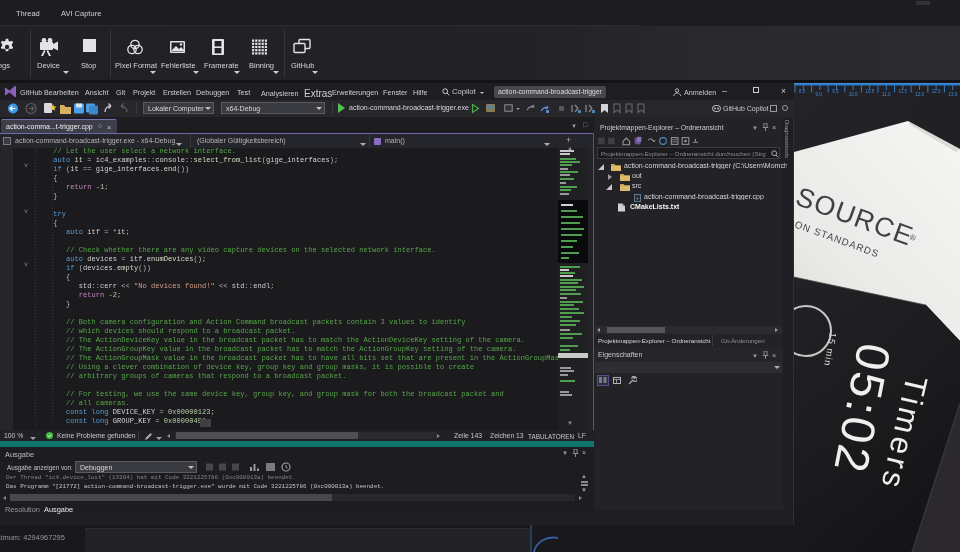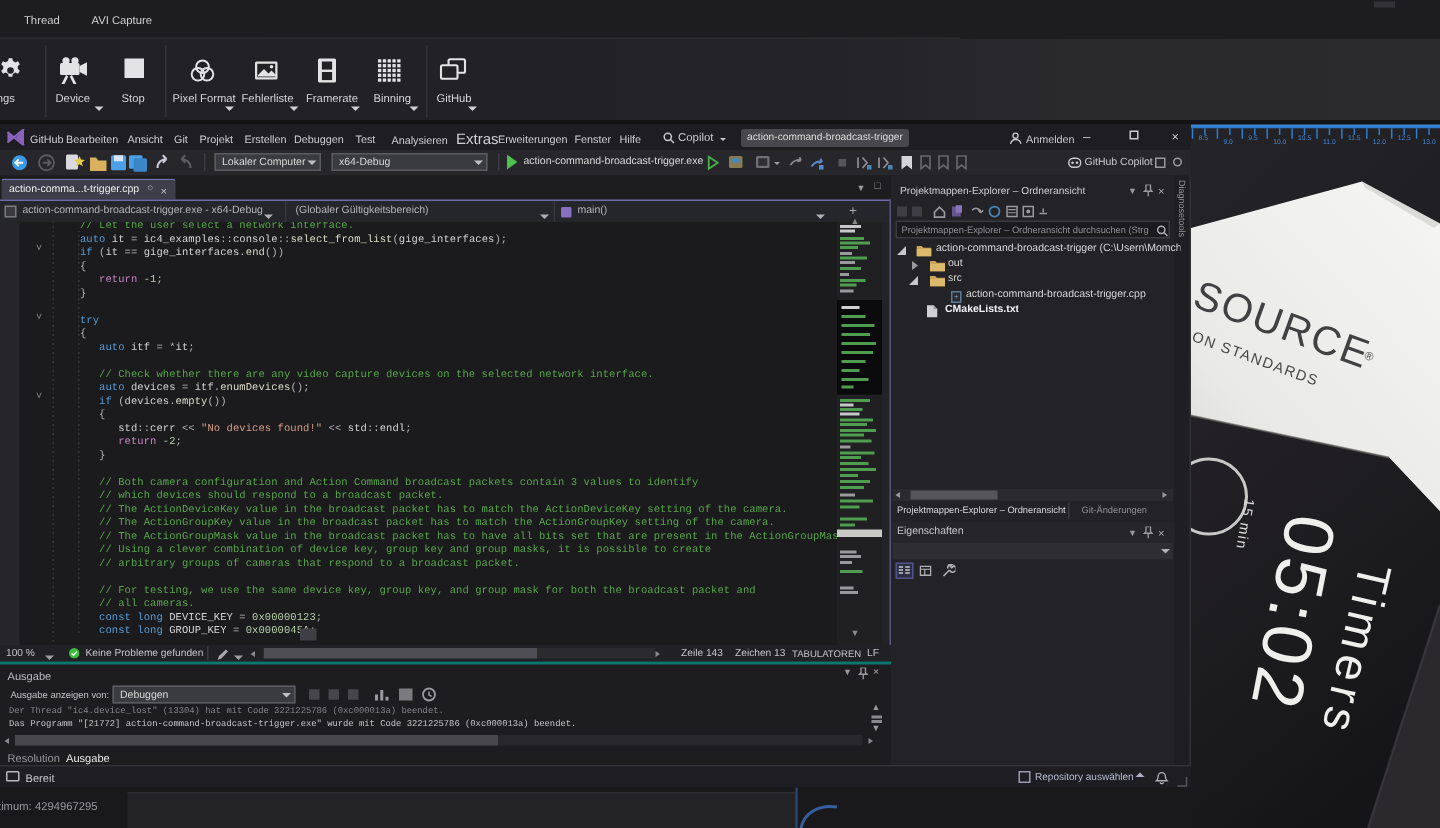--- a/index.html
+++ b/index.html
@@ -360,21 +360,21 @@
         <div style="position:absolute;left:156px;top:7px;width:0;height:0;border-left:3px solid transparent;border-right:3px solid transparent;border-top:3px solid #a0a0a4"></div>
         <div style="position:absolute;left:167px;top:4px;width:0;height:0;border-top:2.5px solid transparent;border-bottom:2.5px solid transparent;border-right:3.5px solid #8a8a8e"></div>
         <div style="position:absolute;left:175px;top:2px;width:262px;height:7px;background:#2b2b2f"></div>
         <div style="position:absolute;left:176px;top:2px;width:182px;height:7px;background:#4e4e54"></div>
         <div style="position:absolute;left:437px;top:4px;width:0;height:0;border-top:2.5px solid transparent;border-bottom:2.5px solid transparent;border-left:3.5px solid #8a8a8e"></div>
         <div style="position:absolute;left:454px;top:2px;font-size:6.8px;color:#c4c4c8">Zeile 143</div>
         <div style="position:absolute;left:490px;top:2px;font-size:6.8px;color:#c4c4c8">Zeichen 13</div>
         <div style="position:absolute;left:528px;top:2.5px;font-size:6.4px;color:#c4c4c8">TABULATOREN</div>
         <div style="position:absolute;left:578px;top:2px;font-size:6.8px;color:#c4c4c8">LF</div>
       </div>
-      <div style="position:absolute;left:0;top:358px;width:594px;height:69px;background:#1d1d20;border-top:2px solid #0f766e">
+      <div style="position:absolute;left:0;top:358px;width:594px;height:69px;background:#1d1d20;border-top:6px solid #0f766e">
         <div style="position:absolute;left:5px;top:3px;font-size:7.4px;color:#bbbbbf">Ausgabe</div>
         <div style="position:absolute;left:745px;top:3px"></div>
         <div style="position:absolute;left:562px;top:3px;font-size:6px;color:#9a9a9e">▼</div>
         <svg style="position:absolute;left:572px;top:2px" width="7" height="8" viewBox="0 0 7 8">
           <path d="M2 0h3v3.5l1 1H1l1-1z" fill="none" stroke="#9a9a9e" stroke-width="0.9"></path>
           <path d="M3.5 4.5V8" stroke="#9a9a9e" stroke-width="0.9"></path>
         </svg>
         <div style="position:absolute;left:582px;top:2px;font-size:7px;color:#b0b0b4">×</div>
         <div style="position:absolute;left:7px;top:16.5px;font-size:6.3px;color:#c4c4c8">Ausgabe anzeigen von:</div>
         <div style="position:absolute;left:75px;top:14px;width:122px;height:12px;background:#3a3a41;border:1px solid #5a5a61;font-size:7px;color:#d8d8da;line-height:11px;padding-left:4px">Debuggen</div>
@@ -483,34 +483,20 @@
         <svg style="position:absolute;left:19px;top:260px" width="8" height="7" viewBox="0 0 8 7">
           <rect x="0.5" y="0.5" width="7" height="6" fill="none" stroke="#b0b0b4" stroke-width="1"></rect>
           <path d="M0.5 2.5h7M3.5 2.5v4" stroke="#b0b0b4" stroke-width="0.8"></path>
         </svg>
         <svg style="position:absolute;left:34px;top:259px" width="9" height="9" viewBox="0 0 9 9">
           <path d="M1 8l4-4m0 0a2.2 2.2 0 102.8-2.8l-1.3 1.3-1-1L6.8 0.2A2.2 2.2 0 004 3" fill="none" stroke="#b0b0b4" stroke-width="1.1"></path>
         </svg>
       </div>
       <div style="position:absolute;left:593px;top:50px;width:1px;height:297px;background:#56567e"></div>
       <div style="position:absolute;left:784px;top:37px;font-size:6px;color:#96969a;writing-mode:vertical-rl">Diagnosetools</div>
-      <div style="position:absolute;left:0;top:427px;width:794px;height:15px;background:#1e1e22;border-top:1px solid #313136">
-        <div style="position:absolute;left:4px;top:3px;width:9px;height:7px;border:1px solid #b8b8bc;border-radius:1px"></div>
-        <div style="position:absolute;left:17px;top:3px;font-size:7.4px;color:#c8c8ca">Bereit</div>
-        <div style="position:absolute;left:679px;top:3px;width:8px;height:8px;border:1px solid #9a9ab8"></div>
-        <div style="position:absolute;left:690px;top:3.5px;font-size:6.7px;color:#b7b9d2">Repository auswählen</div>
-        <div style="position:absolute;left:757px;top:4px;width:0;height:0;border-left:3px solid transparent;border-right:3px solid transparent;border-bottom:3.5px solid #b0b0c4"></div>
-        <svg style="position:absolute;left:770px;top:3px" width="9" height="9" viewBox="0 0 9 9">
-          <path d="M1 6.5c1-0.8 1-2 1.1-3a2.4 2.4 0 014.8 0c0.1 1 0.1 2.2 1.1 3z" fill="none" stroke="#b0b0b4" stroke-width="0.9"></path>
-          <path d="M3.5 7.5a1 1 0 002 0" fill="none" stroke="#b0b0b4" stroke-width="0.9"></path>
-        </svg>
-        <svg style="position:absolute;left:784px;top:6px" width="8" height="8" viewBox="0 0 8 8">
-          <path d="M7 1v6H1M7 4v3H4" fill="none" stroke="#55555a" stroke-width="1"></path>
-        </svg>
-      </div>
     </div>
 <div style="position:absolute;left:0;top:525px;width:794px;height:27px;background:#19191c">
       <div style="position:absolute;left:-3px;top:8px;font-size:7.5px;color:#98989c">ximum: 4294967295</div>
       <div style="position:absolute;left:85px;top:3px;width:445px;height:24px;background:#232326;border-top:1px solid #2e2e32"></div>
       <svg style="position:absolute;left:520px;top:0" width="60" height="27" viewBox="0 0 60 27">
         <path d="M11 0v27" stroke="#2b4a75" stroke-width="1.5"></path>
         <path d="M14 27c2-10 12-16 24-14" stroke="#355e9e" stroke-width="2" fill="none"></path>
       </svg>
     </div>
 </div>

